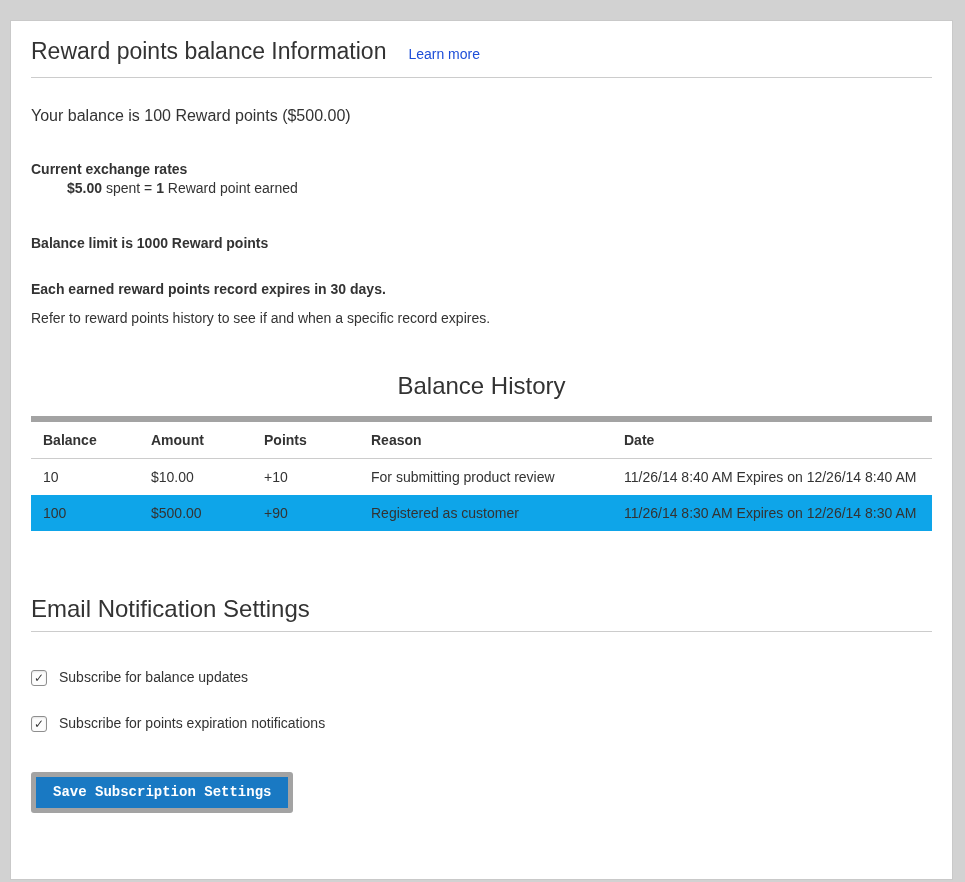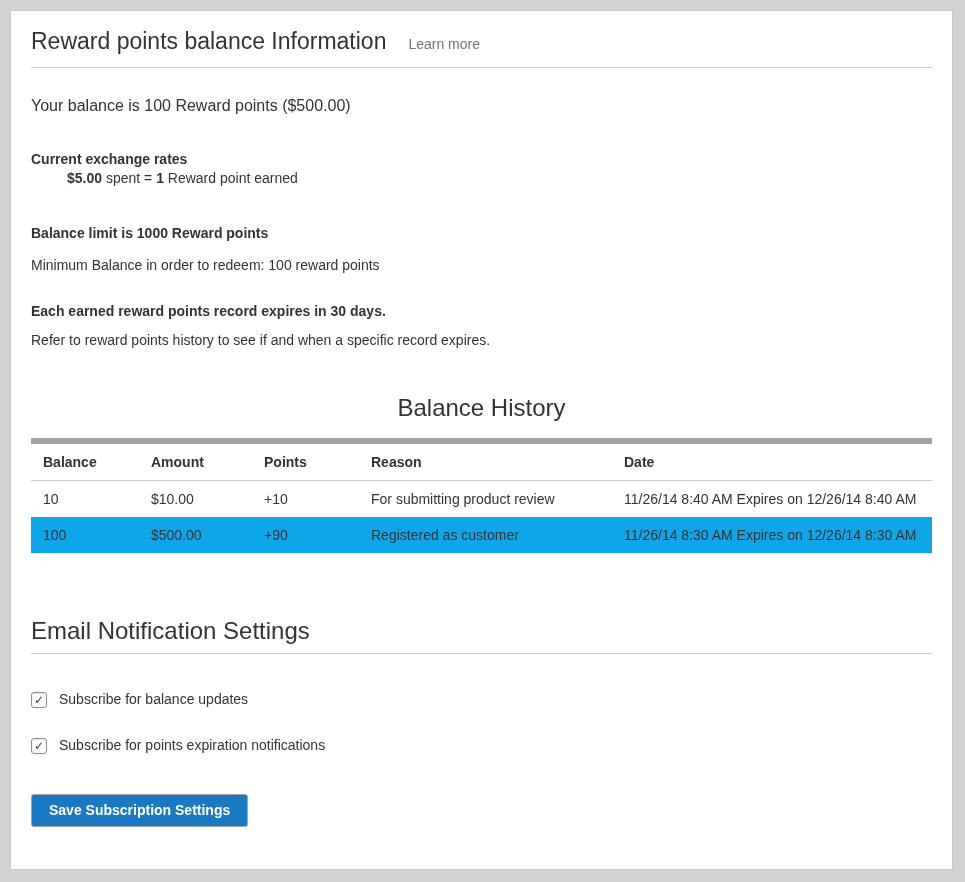--- a/index.html
+++ b/index.html
@@ -5,21 +5,21 @@
   * { box-sizing: border-box; }
   html, body {
     margin: 0; padding: 0;
     width: 965px; height: 882px;
     background: #d2d2d2;
     font-family: "Liberation Sans", "DejaVu Sans", sans-serif;
     color: #333333;
   }
   .card {
     position: absolute;
-    left: 10px; top: 10px;
+    left: 10px; top: 20px;
     width: 943px; height: 860px;
     background: #ffffff;
     border: 1px solid #c9c9c9;
     padding: 16px 20px 24px 20px;
     overflow: hidden;
   }
   
   .title-row {
     display: flex;
     align-items: baseline;
@@ -29,21 +29,21 @@
   }
   .page-title {
     margin: 0;
     font-size: 23px;
     font-weight: 300;
     line-height: 28px;
     color: #333333;
   }
   .learn-more {
     font-size: 14px;
-    color: #737373;
+    color: #1d4ed8;
     text-decoration: none;
     cursor: pointer;
   }
   
   .balance-summary {
     margin: 28px 0 0 0;
     font-size: 16px;
     line-height: 20px;
   }
   .p14 { font-size: 14px; line-height: 19px; margin: 0; }
@@ -110,24 +110,24 @@
     color: #3a3a3a;
     visibility: hidden;
   }
   .checkbox.checked .check-glyph { visibility: visible; }
   .option-label { font-size: 14px; line-height: 19px; }
   
   .save-btn {
     margin-top: 39px;
     display: inline-block;
     background: #1979c3;
-    border: 1px solid #a3a3a3;
+    border: 5px solid #a3a3a3;
     border-radius: 3px;
     color: #ffffff;
-    font-family: Liberation Sans, sans-serif;
+    font-family: Liberation Mono, monospace;
     font-size: 14px;
     font-weight: 700;
     line-height: 15px;
     padding: 8px 17px;
     cursor: pointer;
   }
 </style>
 </head>
 <body>
 
@@ -141,21 +141,20 @@
 
   
   <p class="balance-summary">Your balance is 100 Reward points ($500.00)</p>
 
   
   <p class="p14 bold rates-heading">Current exchange rates</p>
   <p class="p14 rate-line-2"><span class="bold">$5.00</span><span> spent = </span><span class="bold">1</span><span> Reward point earned</span></p>
 
   
   <p class="p14 bold limit-bold">Balance limit is 1000 Reward points</p>
-  <p class="p14 limit-note">Minimum Balance in order to redeem: 100 reward points</p>
   <p class="p14 bold expires-bold">Each earned reward points record expires in 30 days.</p>
   <p class="p14 expires-note">Refer to reward points history to see if and when a specific record expires.</p>
 
   
   <h2 class="section-heading history-heading">Balance History</h2>
   <table class="history">
     <colgroup>
       <col style="width:108px">
         <col style="width:113px">
         <col style="width:107px">

